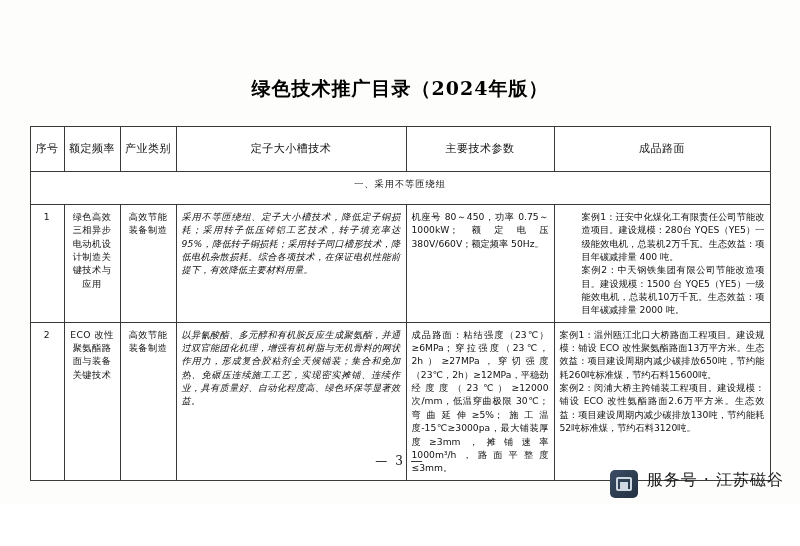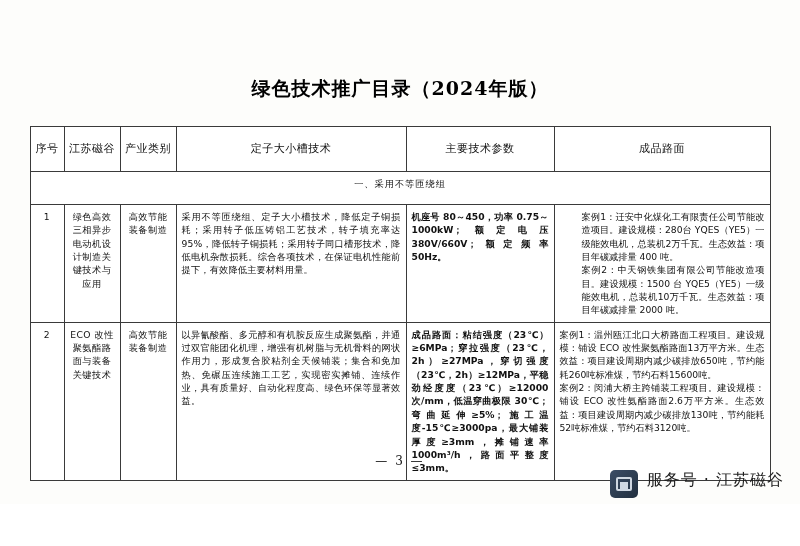--- a/index.html
+++ b/index.html
@@ -73,25 +73,25 @@
     vertical-align: middle;
     font-size: 11px;
     height: 22px;
     letter-spacing: 1px;
     padding: 3px 0;
   }
   td.body-cell {
     text-align: justify;
     text-justify: inter-ideograph;
     letter-spacing: 0.2px;
+    font-style: italic;
   }
   td.params-cell {
     text-align: justify;
     text-justify: inter-ideograph;
-    font-weight: bold;
   }
   td.cases-cell {
     text-align: justify;
     text-justify: inter-ideograph;
   }
   .page-num {
     position: absolute;
     left: 0;
     right: 0;
     bottom: 36px;
@@ -153,21 +153,21 @@
       <col class="col-seq">
       <col class="col-name">
       <col class="col-cat">
       <col class="col-content">
       <col class="col-params">
       <col class="col-cases">
     </colgroup>
     <thead>
       <tr>
         <th>序号</th>
-        <th>江苏磁谷</th>
+        <th>额定频率</th>
         <th>产业类别</th>
         <th>定子大小槽技术</th>
         <th>主要技术参数</th>
         <th>成品路面</th>
       </tr>
     </thead>
     <tbody>
       <tr>
         <td class="section-row" colspan="6">一、采用不等匝绕组</td>
       </tr>

